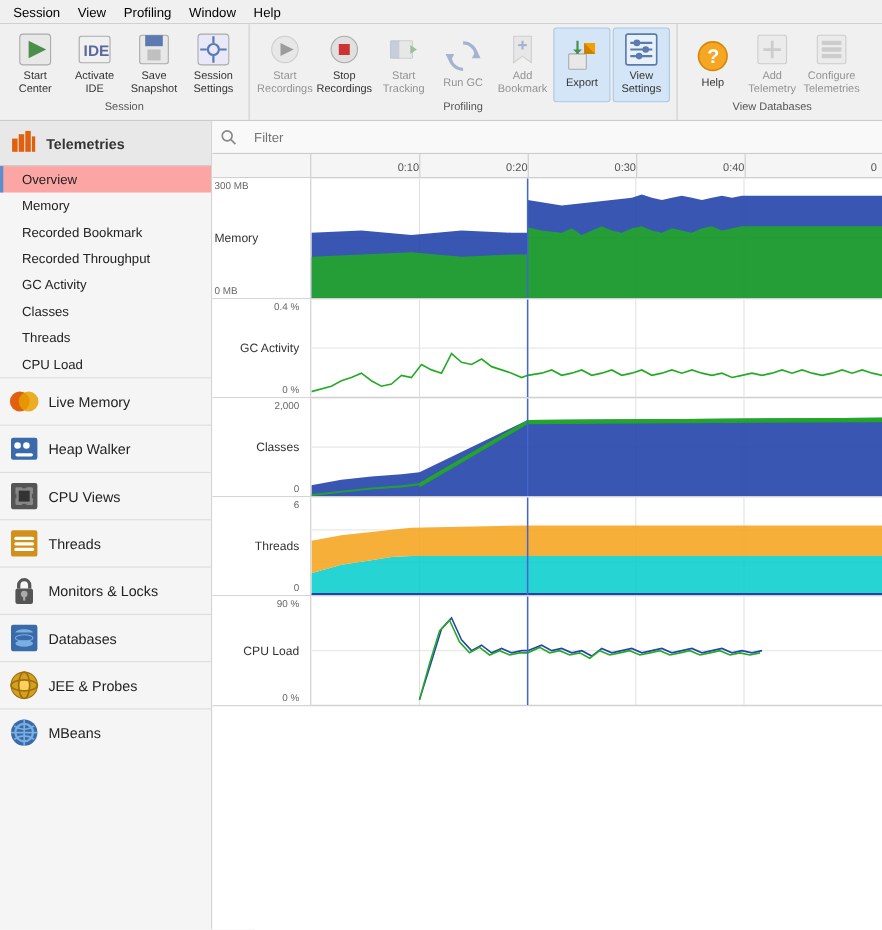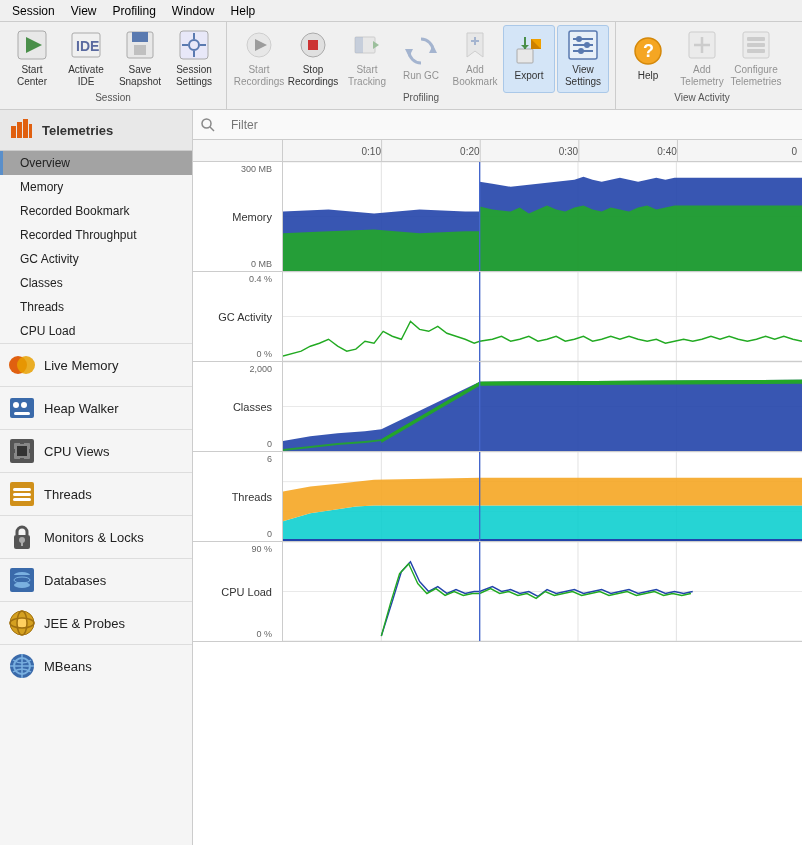--- a/index.html
+++ b/index.html
@@ -20,21 +20,21 @@
     .toolbar-btn.disabled { opacity: 0.5; cursor: default; }
 
     
     .main-layout { display: flex; height: calc(845px - 22px - 88px); }
 
     
     .sidebar { width: 193px; background: #f5f5f5; border-right: 1px solid #ccc; overflow-y: auto; flex-shrink: 0; }
     .sidebar-header { display: flex; align-items: center; gap: 8px; padding: 8px 10px; background: #e8e8e8; border-bottom: 1px solid #ccc; }
     .sidebar-header-label { font-size: 13px; font-weight: bold; color: #333; }
     .sidebar-item { padding: 5px 10px 5px 20px; cursor: pointer; color: #222; font-size: 12px; }
-    .sidebar-item.active { background: #a3a3a3; border-left: 3px solid #5a8fca; padding-left: 17px; }
+    .sidebar-item.active { background: #fca5a5; border-left: 3px solid #5a8fca; padding-left: 17px; }
     .sidebar-section { display: flex; align-items: center; gap: 8px; padding: 7px 8px; cursor: pointer; border-top: 1px solid #ddd; }
     .sidebar-section-label { font-size: 13px; font-weight: 500; color: #222; }
 
     
     .content { flex: 1; background: #fff; display: flex; flex-direction: column; overflow: hidden; }
     .filter-bar { display: flex; align-items: center; padding: 4px 8px; border-bottom: 1px solid #ccc; background: #f9f9f9; height: 30px; gap: 16px; }
     .filter-input { border: none; background: transparent; font-size: 12px; outline: none; flex: 1; }
     .charts-area { flex: 1; overflow: hidden; display: flex; }
     .charts-scroll { flex: 1; overflow: hidden; position: relative; }
     .chart-row { display: flex; border-bottom: 1px solid #ccc; position: relative; }
@@ -216,21 +216,21 @@
       <div class="toolbar-btn-icon">
         <svg width="32" height="32" viewBox="0 0 32 32">
             <rect x="3" y="3" width="26" height="26" rx="2" fill="#e8e8e8" stroke="#aaa" stroke-width="1"></rect>
             <rect x="7" y="8" width="18" height="4" rx="1" fill="#aaa"></rect>
             <rect x="7" y="14" width="18" height="4" rx="1" fill="#aaa"></rect>
             <rect x="7" y="20" width="18" height="4" rx="1" fill="#aaa"></rect>
           </svg>
       </div>
       <div class="toolbar-btn-label">Configure<br>Telemetries</div>
     </div>
-    <div class="toolbar-group-label">View Activity</div>
+    <div class="toolbar-group-label">View Databases</div>
   </div>
 </div>
 
 <div class="main-layout">
 
   <div class="sidebar">
 
     <div class="sidebar-header">
       <svg width="24" height="24" viewBox="0 0 24 24">
         <rect x="1" y="8" width="5" height="12" fill="#e06010"></rect>
@@ -355,21 +355,21 @@
               <text x="36%" y="15" font-size="10" fill="#555" text-anchor="middle">0:20</text>
               <text x="55%" y="15" font-size="10" fill="#555" text-anchor="middle">0:30</text>
               <text x="74%" y="15" font-size="10" fill="#555" text-anchor="middle">0:40</text>
               <text x="98%" y="15" font-size="10" fill="#555" text-anchor="right">0</text>
             </svg>
           </div>
         </div>
 
         <div class="chart-row" style="height: 110px;">
           <div class="chart-label">
-            <div style="display: flex; flex-direction: column; align-items: flex-end; width: 100%; font-size: 9px; padding: 2px; height: 100%; justify-content: space-between;">
+            <div style="display: flex; flex-direction: column; align-items: flex-start; width: 100%; font-size: 9px; padding: 2px; height: 100%; justify-content: space-between;">
               <span style="color:#666;">300 MB</span>
               <span style="font-size:11px; color:#333;">Memory</span>
               <span style="color:#666;">0 MB</span>
             </div>
           </div>
           <div class="chart-canvas-area">
             <svg width="100%" height="100%" viewBox="0 0 570 110" preserveAspectRatio="none">
 
               <line x1="0" y1="0" x2="570" y2="0" stroke="#e8e8e8" stroke-width="1"></line>
               <line x1="0" y1="55" x2="570" y2="55" stroke="#e8e8e8" stroke-width="1"></line>

